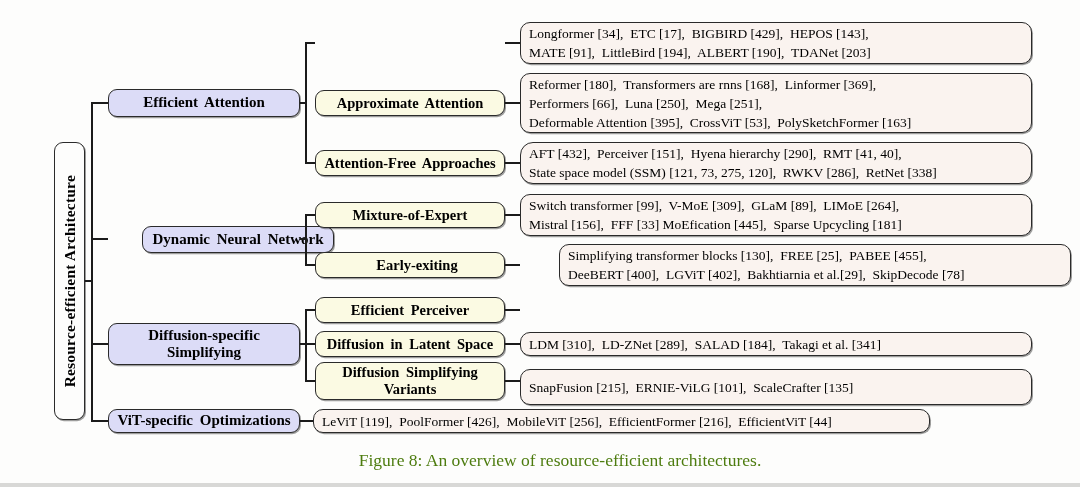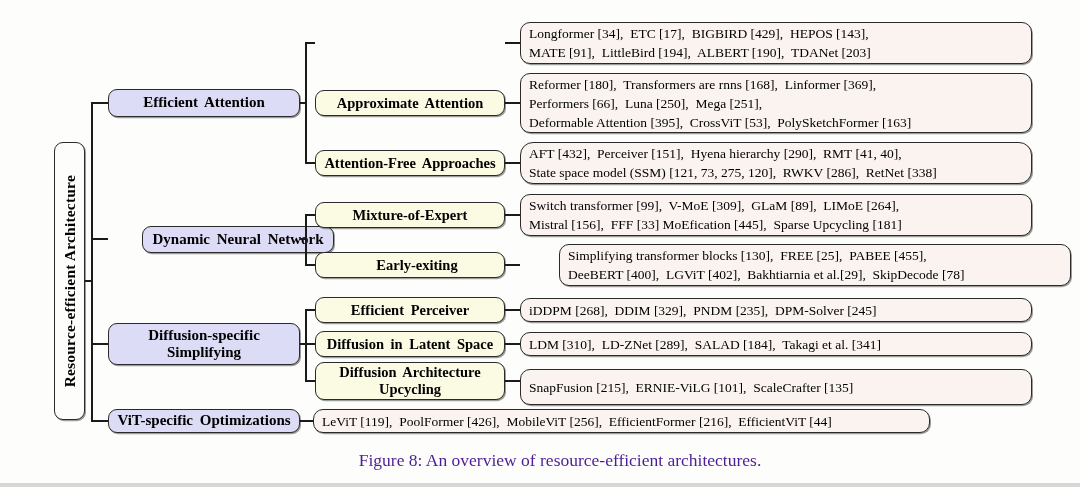--- a/index.html
+++ b/index.html
@@ -32,21 +32,21 @@
   .leaf{
     background:var(--leaf-fill);justify-content:flex-start;text-align:left;
     font-size:13.5px;line-height:19px;padding:7px 8px;border-radius:10px;
   }
   .leaf .lines{white-space:pre-wrap;}
   .hl,.vl{position:absolute;background:var(--line);}
   .hl{height:2px;}
   .vl{width:2px;}
   .caption{
     position:absolute;left:40px;width:1040px;top:450px;text-align:center;
-    font-size:17.5px;color:#4c1d95;
+    font-size:17.5px;color:#4d7c0f;
   }
   .bottom-strip{position:absolute;left:0;top:483px;width:1080px;height:4px;background:#d8d8d6;}
 </style>
 </head>
 <body>
 
 <div class="stage">
 
   <div class="node root" style="left:54px;top:142px;width:31px;height:278px;">
     <span class="vtext">Resource-efficient Architecture</span>
@@ -77,21 +77,21 @@
   <div class="node sub" style="left:315px;top:252px;width:190px;height:26px;padding-left:20px;">
     <span>Early-exiting</span>
   </div>
   <div class="node sub" style="left:315px;top:297px;width:190px;height:26px;">
     <span>Efficient Perceiver</span>
   </div>
   <div class="node sub" style="left:315px;top:331px;width:190px;height:26px;">
     <span>Diffusion in Latent Space</span>
   </div>
   <div class="node sub" style="left:315px;top:362px;width:190px;height:38px;">
-    <span style="max-width:160px;">Diffusion Architecture Upcycling</span>
+    <span style="max-width:160px;">Diffusion Simplifying Variants</span>
   </div>
 
   <div class="node leaf" style="left:520px;top:22px;width:512px;height:42px;">
     <span class="lines">Longformer [34],  ETC [17],  BIGBIRD [429],  HEPOS [143],
 MATE [91],  LittleBird [194],  ALBERT [190],  TDANet [203]</span>
   </div>
   <div class="node leaf" style="left:520px;top:73px;width:512px;height:60px;">
     <span class="lines">Reformer [180],  Transformers are rnns [168],  Linformer [369],
 Performers [66],  Luna [250],  Mega [251],
 Deformable Attention [395],  CrossViT [53],  PolySketchFormer [163]</span>
@@ -100,23 +100,20 @@
     <span class="lines">AFT [432],  Perceiver [151],  Hyena hierarchy [290],  RMT [41, 40],
 State space model (SSM) [121, 73, 275, 120],  RWKV [286],  RetNet [338]</span>
   </div>
   <div class="node leaf" style="left:520px;top:194px;width:512px;height:42px;">
     <span class="lines">Switch transformer [99],  V-MoE [309],  GLaM [89],  LIMoE [264],
 Mistral [156],  FFF [33] MoEfication [445],  Sparse Upcycling [181]</span>
   </div>
   <div class="node leaf" style="left:520px;top:244px;width:512px;height:42px;margin-left:39px;">
     <span class="lines">Simplifying transformer blocks [130],  FREE [25],  PABEE [455],
 DeeBERT [400],  LGViT [402],  Bakhtiarnia et al.[29],  SkipDecode [78]</span>
-  </div>
-  <div class="node leaf" style="left:520px;top:298px;width:512px;height:24px;">
-    <span class="lines">iDDPM [268],  DDIM [329],  PNDM [235],  DPM-Solver [245]</span>
   </div>
   <div class="node leaf" style="left:520px;top:332px;width:512px;height:24px;align-items:center;">
     <span class="lines">LDM [310],  LD-ZNet [289],  SALAD [184],  Takagi et al. [341]</span>
   </div>
   <div class="node leaf" style="left:520px;top:369px;width:512px;height:36px;">
     <span class="lines">SnapFusion [215],  ERNIE-ViLG [101],  ScaleCrafter [135]</span>
   </div>
   <div class="node leaf" style="left:313px;top:409px;width:617px;height:24px;">
     <span class="lines">LeViT [119],  PoolFormer [426],  MobileViT [256],  EfficientFormer [216],  EfficientViT [44]</span>
   </div>

